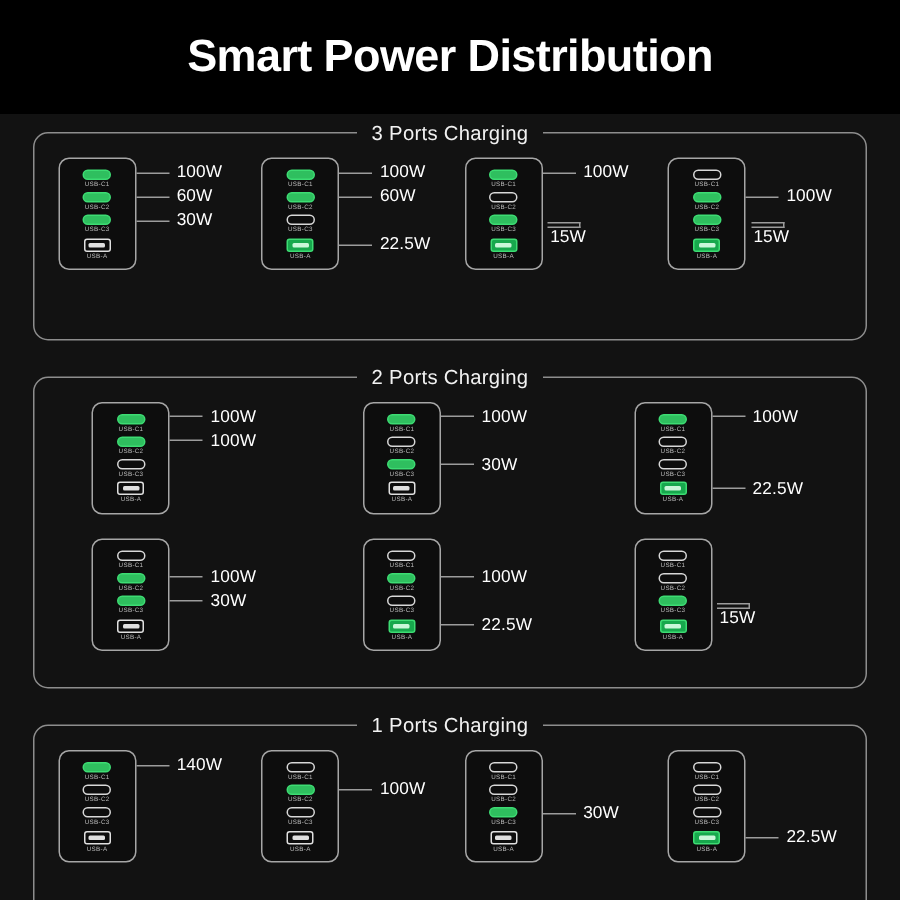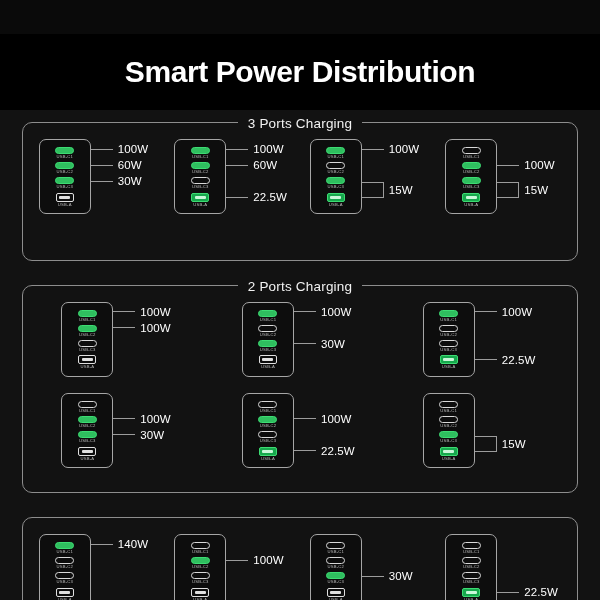--- a/index.html
+++ b/index.html
@@ -9,21 +9,21 @@
     font-family:"Liberation Sans", sans-serif;
     color:#ffffff;
     overflow:hidden;
   }
   .page{position:relative;width:600px;height:600px;box-sizing:border-box;background:#0a0a0a;}
 
   
   .header{
     height:76px;width:600px;
     background:#000000;
-    display:flex;align-items:center;justify-content:center;margin-top:34px;
+    display:flex;align-items:center;justify-content:center;
   }
   .header-title{
     font-size:30px;font-weight:bold;color:#ffffff;
     letter-spacing:-0.4px;
   }
 
   
   .board{
     background:#121212;
     width:600px;
@@ -161,21 +161,21 @@
     font-size:11.5px;
     font-weight:normal;
     color:#ffffff;
     letter-spacing:0.1px;
     margin-left:5px;
   }
 
   
   .bracket{
     position:absolute;
-    display:flex;align-items:center;
+    display:flex;align-items:center;flex-direction:column;
   }
   .bracket .bk{
     position:relative;
     border-right:1px solid #9c9c9c;
     border-top:1px solid #9c9c9c;
     border-bottom:1px solid #9c9c9c;
     box-sizing:border-box;
   }
   .bracket .watt{margin-left:5px;}
 </style>
@@ -523,20 +523,21 @@
                 <div class="bracket" style="top: 43px; left: 0px; height: 16px;">
                   <div class="bk" style="width: 22px; height: 16px;"></div>
                   <div class="watt">15W</div>
                 </div>
               </div>
             </div>
           </div>
         </div>
       </div>
       <div class="section sec-1port">
+        <div class="section-legend"><span>1 Ports Charging</span></div>
         <div class="rows" style="height: 100%; display: flex; flex-direction: column;">
           <div class="row">
             <div class="unit">
               <div class="brick">
                 <div class="port-slot">
                   <div class="usbc on"></div>
                   <div class="port-label">USB-C1</div>
                 </div>
                 <div class="port-slot">
                   <div class="usbc"></div>

